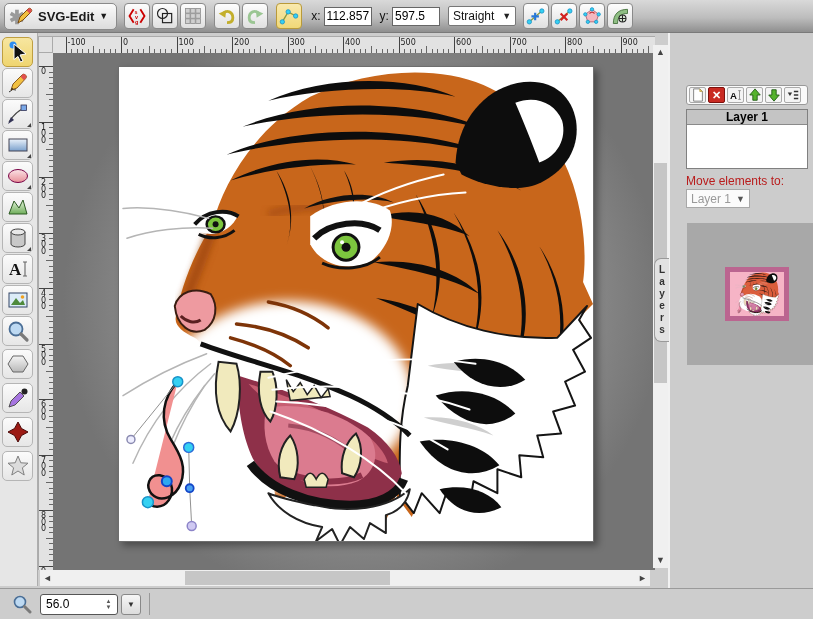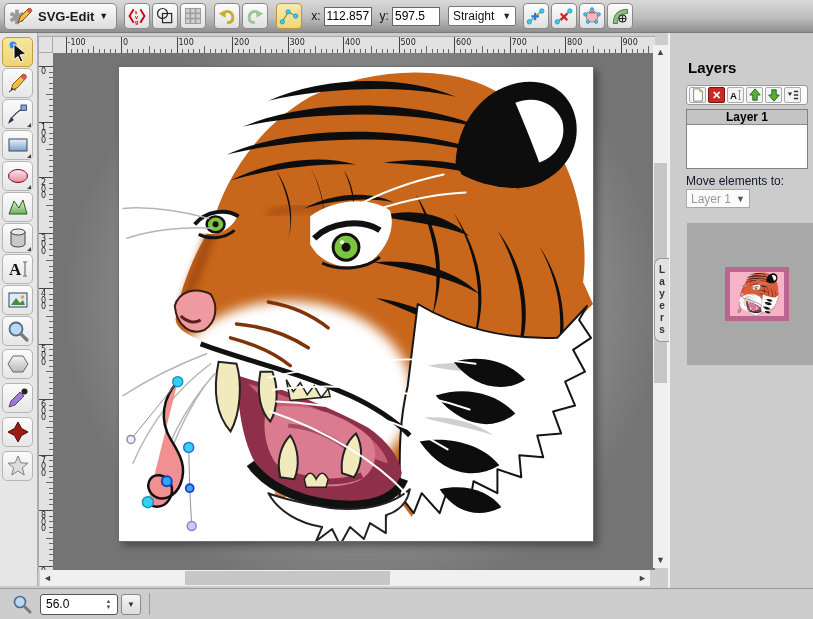--- a/index.html
+++ b/index.html
@@ -77,21 +77,21 @@
   .layer-btns { position:absolute; left:16px; top:52px; width:122px; height:20px; background:#fafafa;
     border:1px solid #999; border-radius:3px; display:flex; align-items:center; gap:2px; padding:0 2px; }
   .lb { width:17px; height:16px; border:1px solid #aaa; border-radius:2px; background:#f4f4f4;
     display:flex; align-items:center; justify-content:center; }
   .lb svg { width:14px; height:14px; }
   .lb.red { background:#c92a22; border-color:#7c120e; color:#fff; font-size:11px; font-weight:bold; }
   .layer-list { position:absolute; left:16px; top:76px; width:122px; height:60px; background:#fff;
     border:1px solid #808080; }
   .layer-row-sel { height:15px; background:#c4c4c4; border-bottom:1px solid #8a8a8a;
     font-size:12px; font-weight:bold; text-align:center; color:#000; }
-  .move-label { position:absolute; left:16px; top:141px; font-size:12px; color:#0f172a; }
+  .move-label { position:absolute; left:16px; top:141px; font-size:12px; color:#b91c1c; }
   .move-select { position:absolute; left:16px; top:156px; width:64px; height:19px; background:#fbfbfb;
     border:1px solid #a8a8a8; display:flex; align-items:center; justify-content:space-between;
     padding:0 4px; font-size:12px; color:#9a9a9a; }
   .move-select .car { color:#555; font-size:9px; }
   .thumb-box { position:absolute; left:17px; top:190px; width:128px; height:142px; background:#a8a8a8; }
   .thumb-outer { position:absolute; left:38px; top:44px; width:64px; height:54px; background:#bb6590; }
   .thumb-inner { position:absolute; left:5px; top:5px; width:54px; height:44px; background:#f6b4c6;
     overflow:hidden; }
   .thumb-inner svg { filter:hue-rotate(-18deg) saturate(.95); }
   .layers-tab { position:absolute; left:-16px; top:225px; width:15px; height:84px; background:#e2e2e2;
@@ -721,21 +721,20 @@
 
   <div class="rpanel">
     <div class="layers-tab" id="layers-tab">
         <span>L</span>
         <span>a</span>
         <span>y</span>
         <span>e</span>
         <span>r</span>
         <span>s</span>
       </div>
-    <h2>Layers</h2>
     <div class="layer-btns">
       <div class="lb">
         <svg viewBox="0 0 16 16">
           <path d="M3,1 h7 l3,3 v11 h-10 Z" fill="#fff" stroke="#777"></path>
           <path d="M10,1 l3,3 h-3 Z" fill="#f2d060" stroke="#a89040" stroke-width=".7"></path>
         </svg>
       </div>
       <div class="lb red">✕</div>
       <div class="lb">
         <svg viewBox="0 0 16 16">

